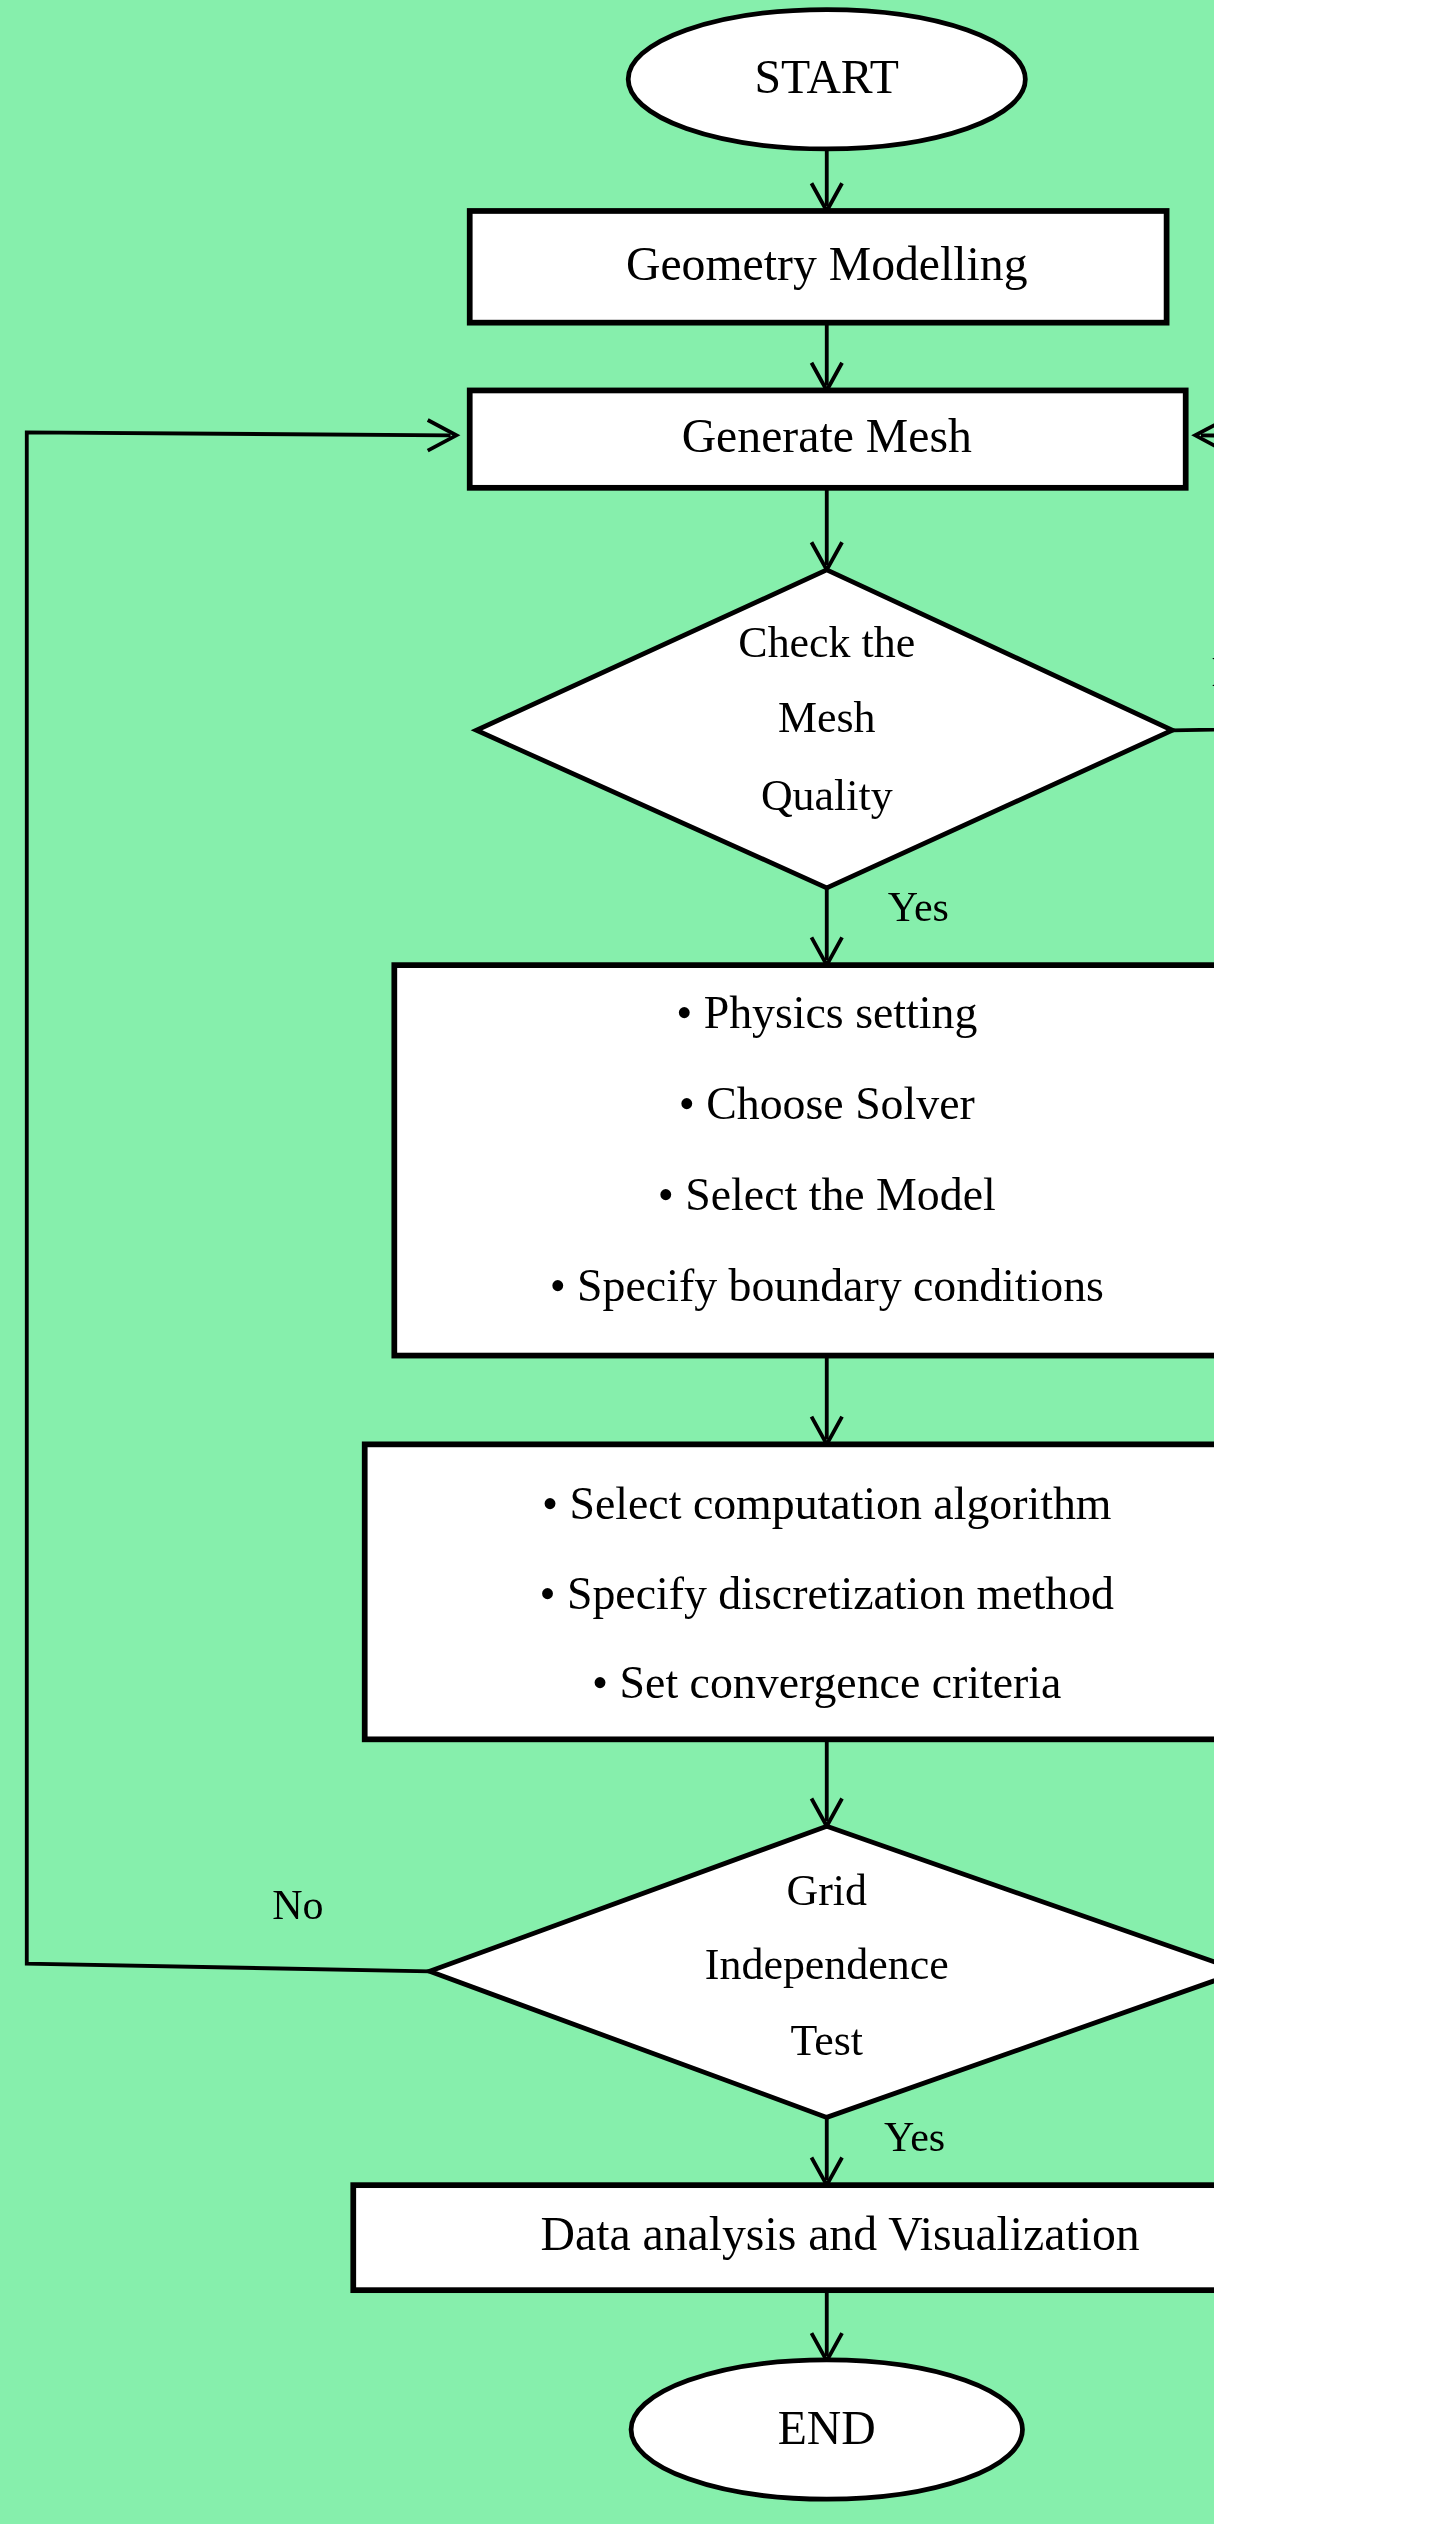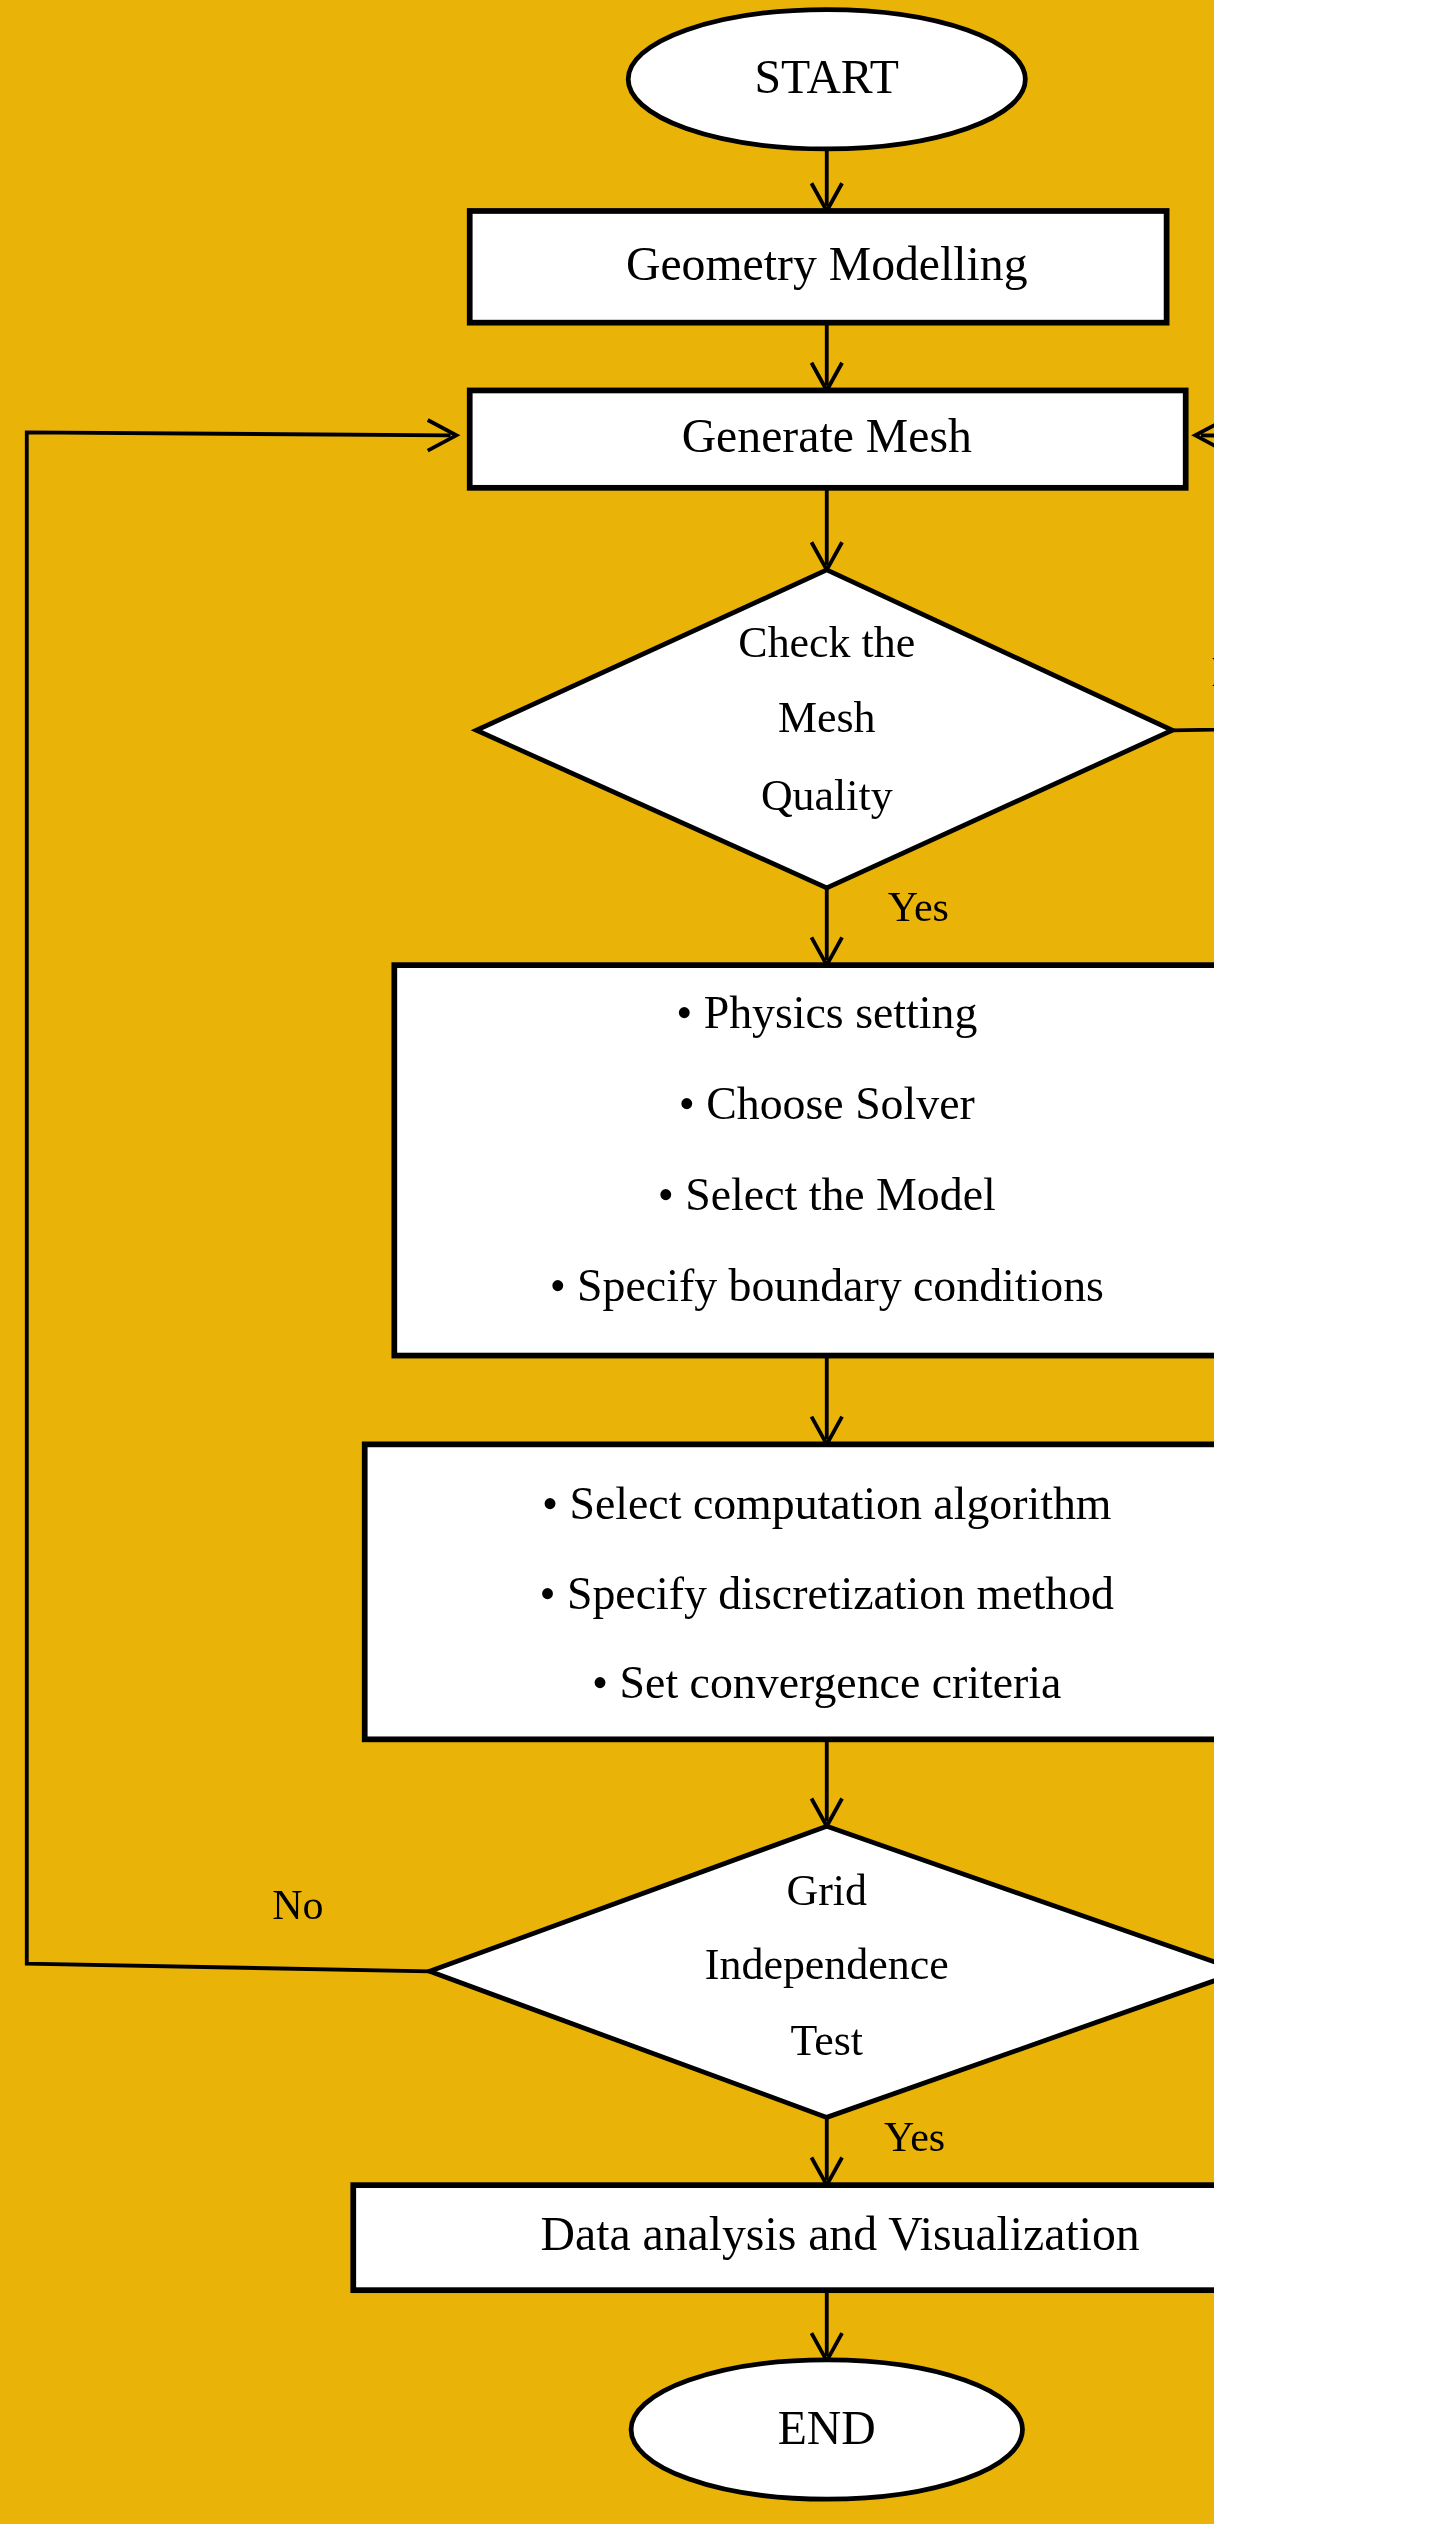--- a/index.html
+++ b/index.html
@@ -8,21 +8,21 @@
     padding: 0;
     background: #ffffff;
   }
   body {
     font-family: "Liberation Serif", "DejaVu Serif", serif;
   }
   #flow-root {
     position: relative;
     width: 1214px;
     height: 2525px;
-    background: #eab308;
+    background: #86efac;
     overflow: hidden;
   }
   svg.flow-canvas {
     display: block;
     width: 1454px;
     height: 2525px;
   }
   .shape-outline {
     fill: #ffffff;
     stroke: #000000;

